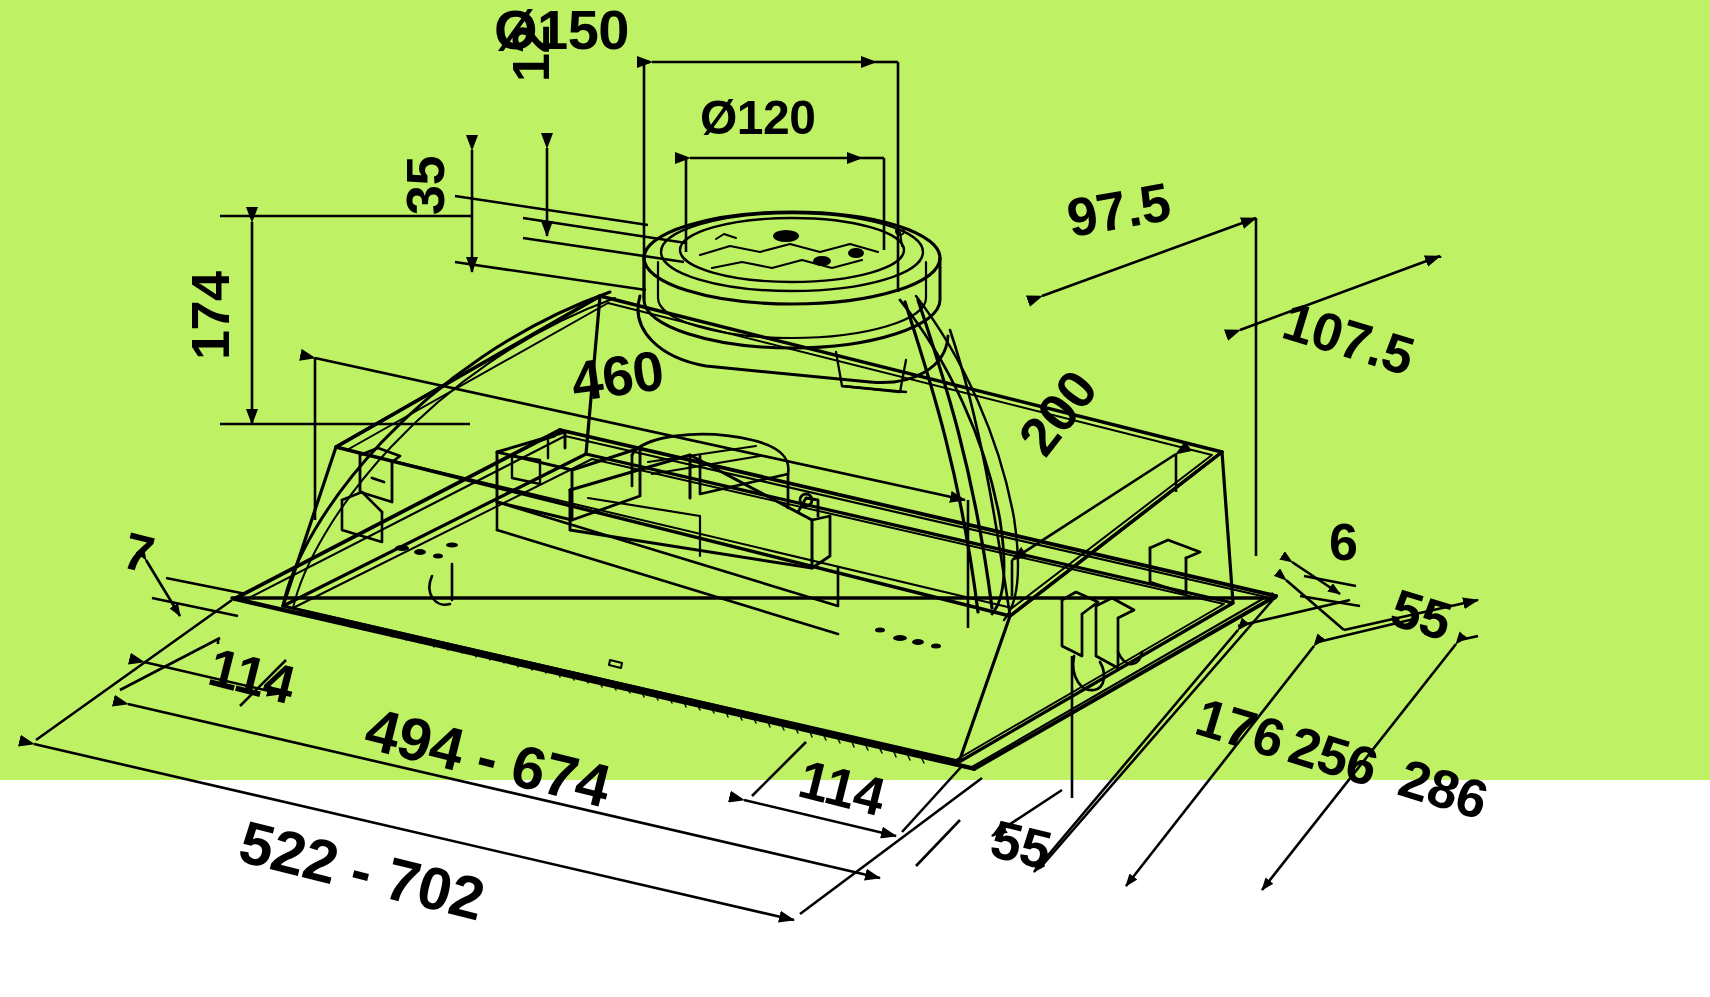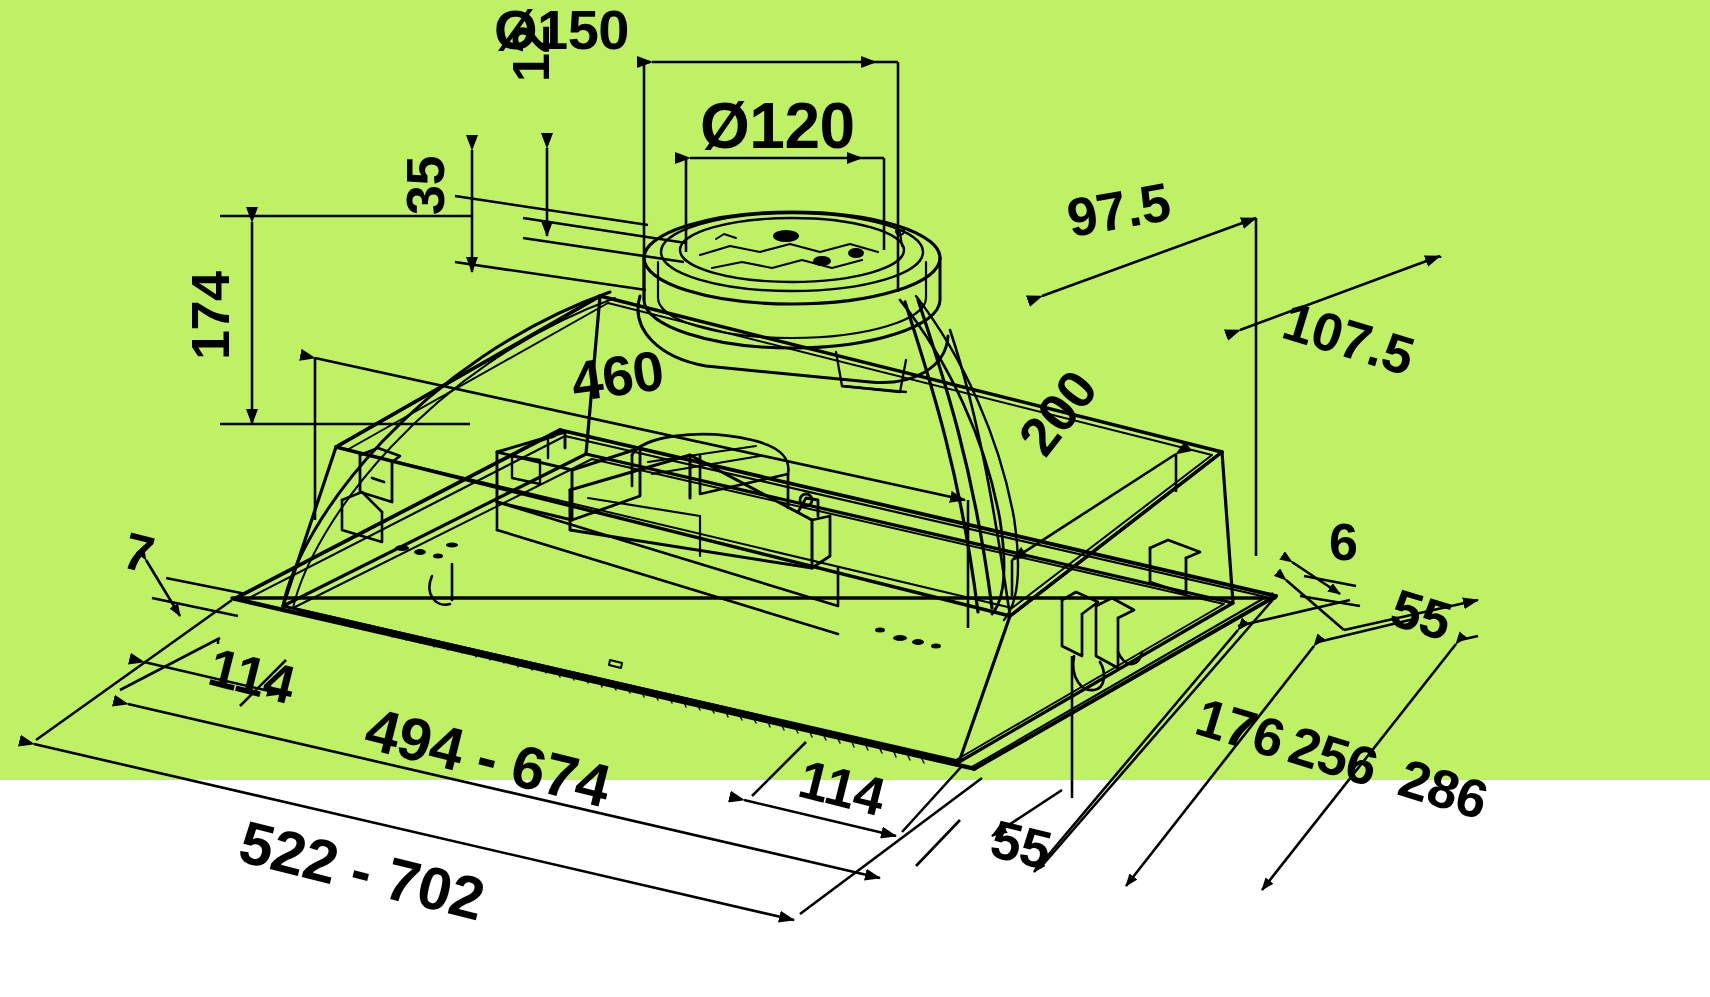--- a/index.html
+++ b/index.html
@@ -368,21 +368,21 @@
       <path d="M1456,644 L1262,890" marker-start="url(#ahs)" marker-end="url(#ahs)"></path>
       <path d="M1460,640 L1478,636"></path>
 
       <path d="M1276,596 L1040,868"></path>
       <path d="M1276,596 L1468,642" opacity="0"></path>
     </g>
   </svg>
 
   <div class="dimtext" style="left:494px;top:2px;font-size:56px;">Ø150</div>
 
-  <div class="dimtext" style="left:700px;top:94px;font-size:64px;">Ø120</div>
+  <div class="dimtext" style="left:700px;top:94px;font-size:48px;">Ø120</div>
 
   <div class="dimtext" style="left:505px;top:82px;font-size:52px;transform:rotate(-90deg);transform-origin:left top;">12</div>
 
   <div class="dimtext" style="left:398px;top:215px;font-size:54px;transform:rotate(-90deg);transform-origin:left top;">35</div>
 
   <div class="dimtext" style="left:183px;top:360px;font-size:54px;transform:rotate(-90deg);transform-origin:left top;">174</div>
 
   <div class="dimtext" style="left:568px;top:355px;font-size:56px;transform:rotate(-8deg);transform-origin:left top;">460</div>
 
   <div class="dimtext" style="left:1063px;top:192px;font-size:54px;transform:rotate(-10deg);transform-origin:left top;">97.5</div>

